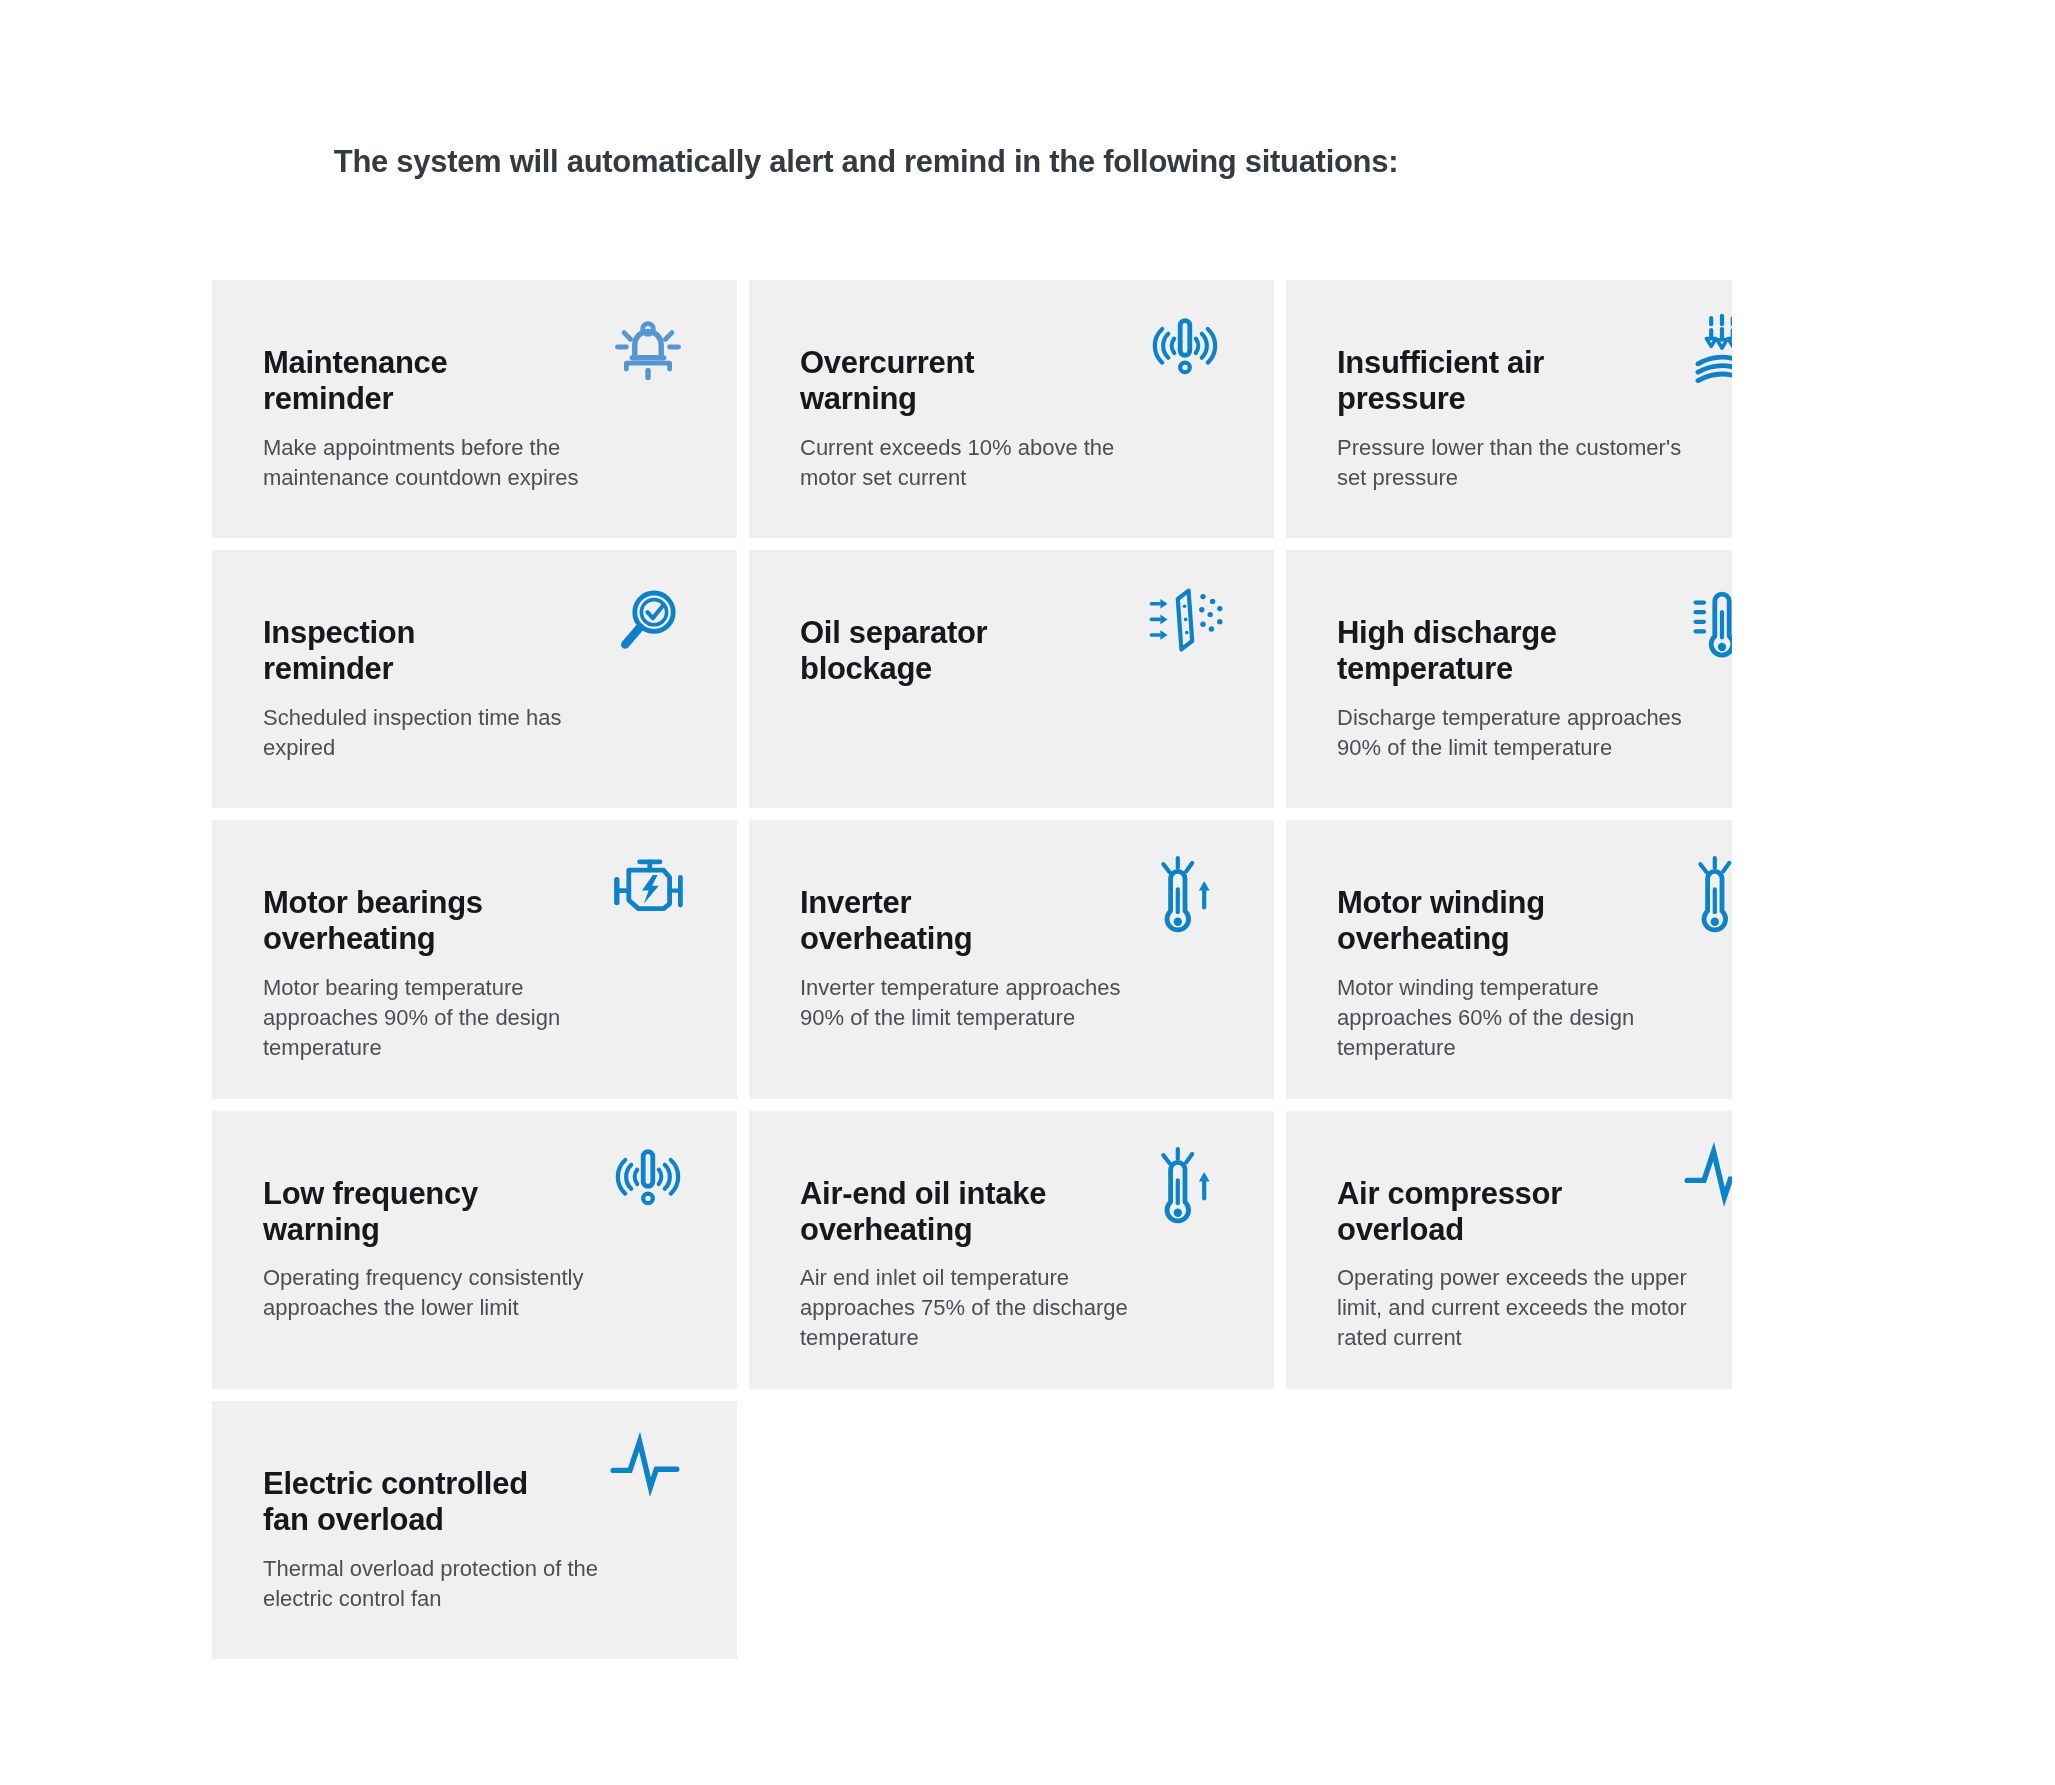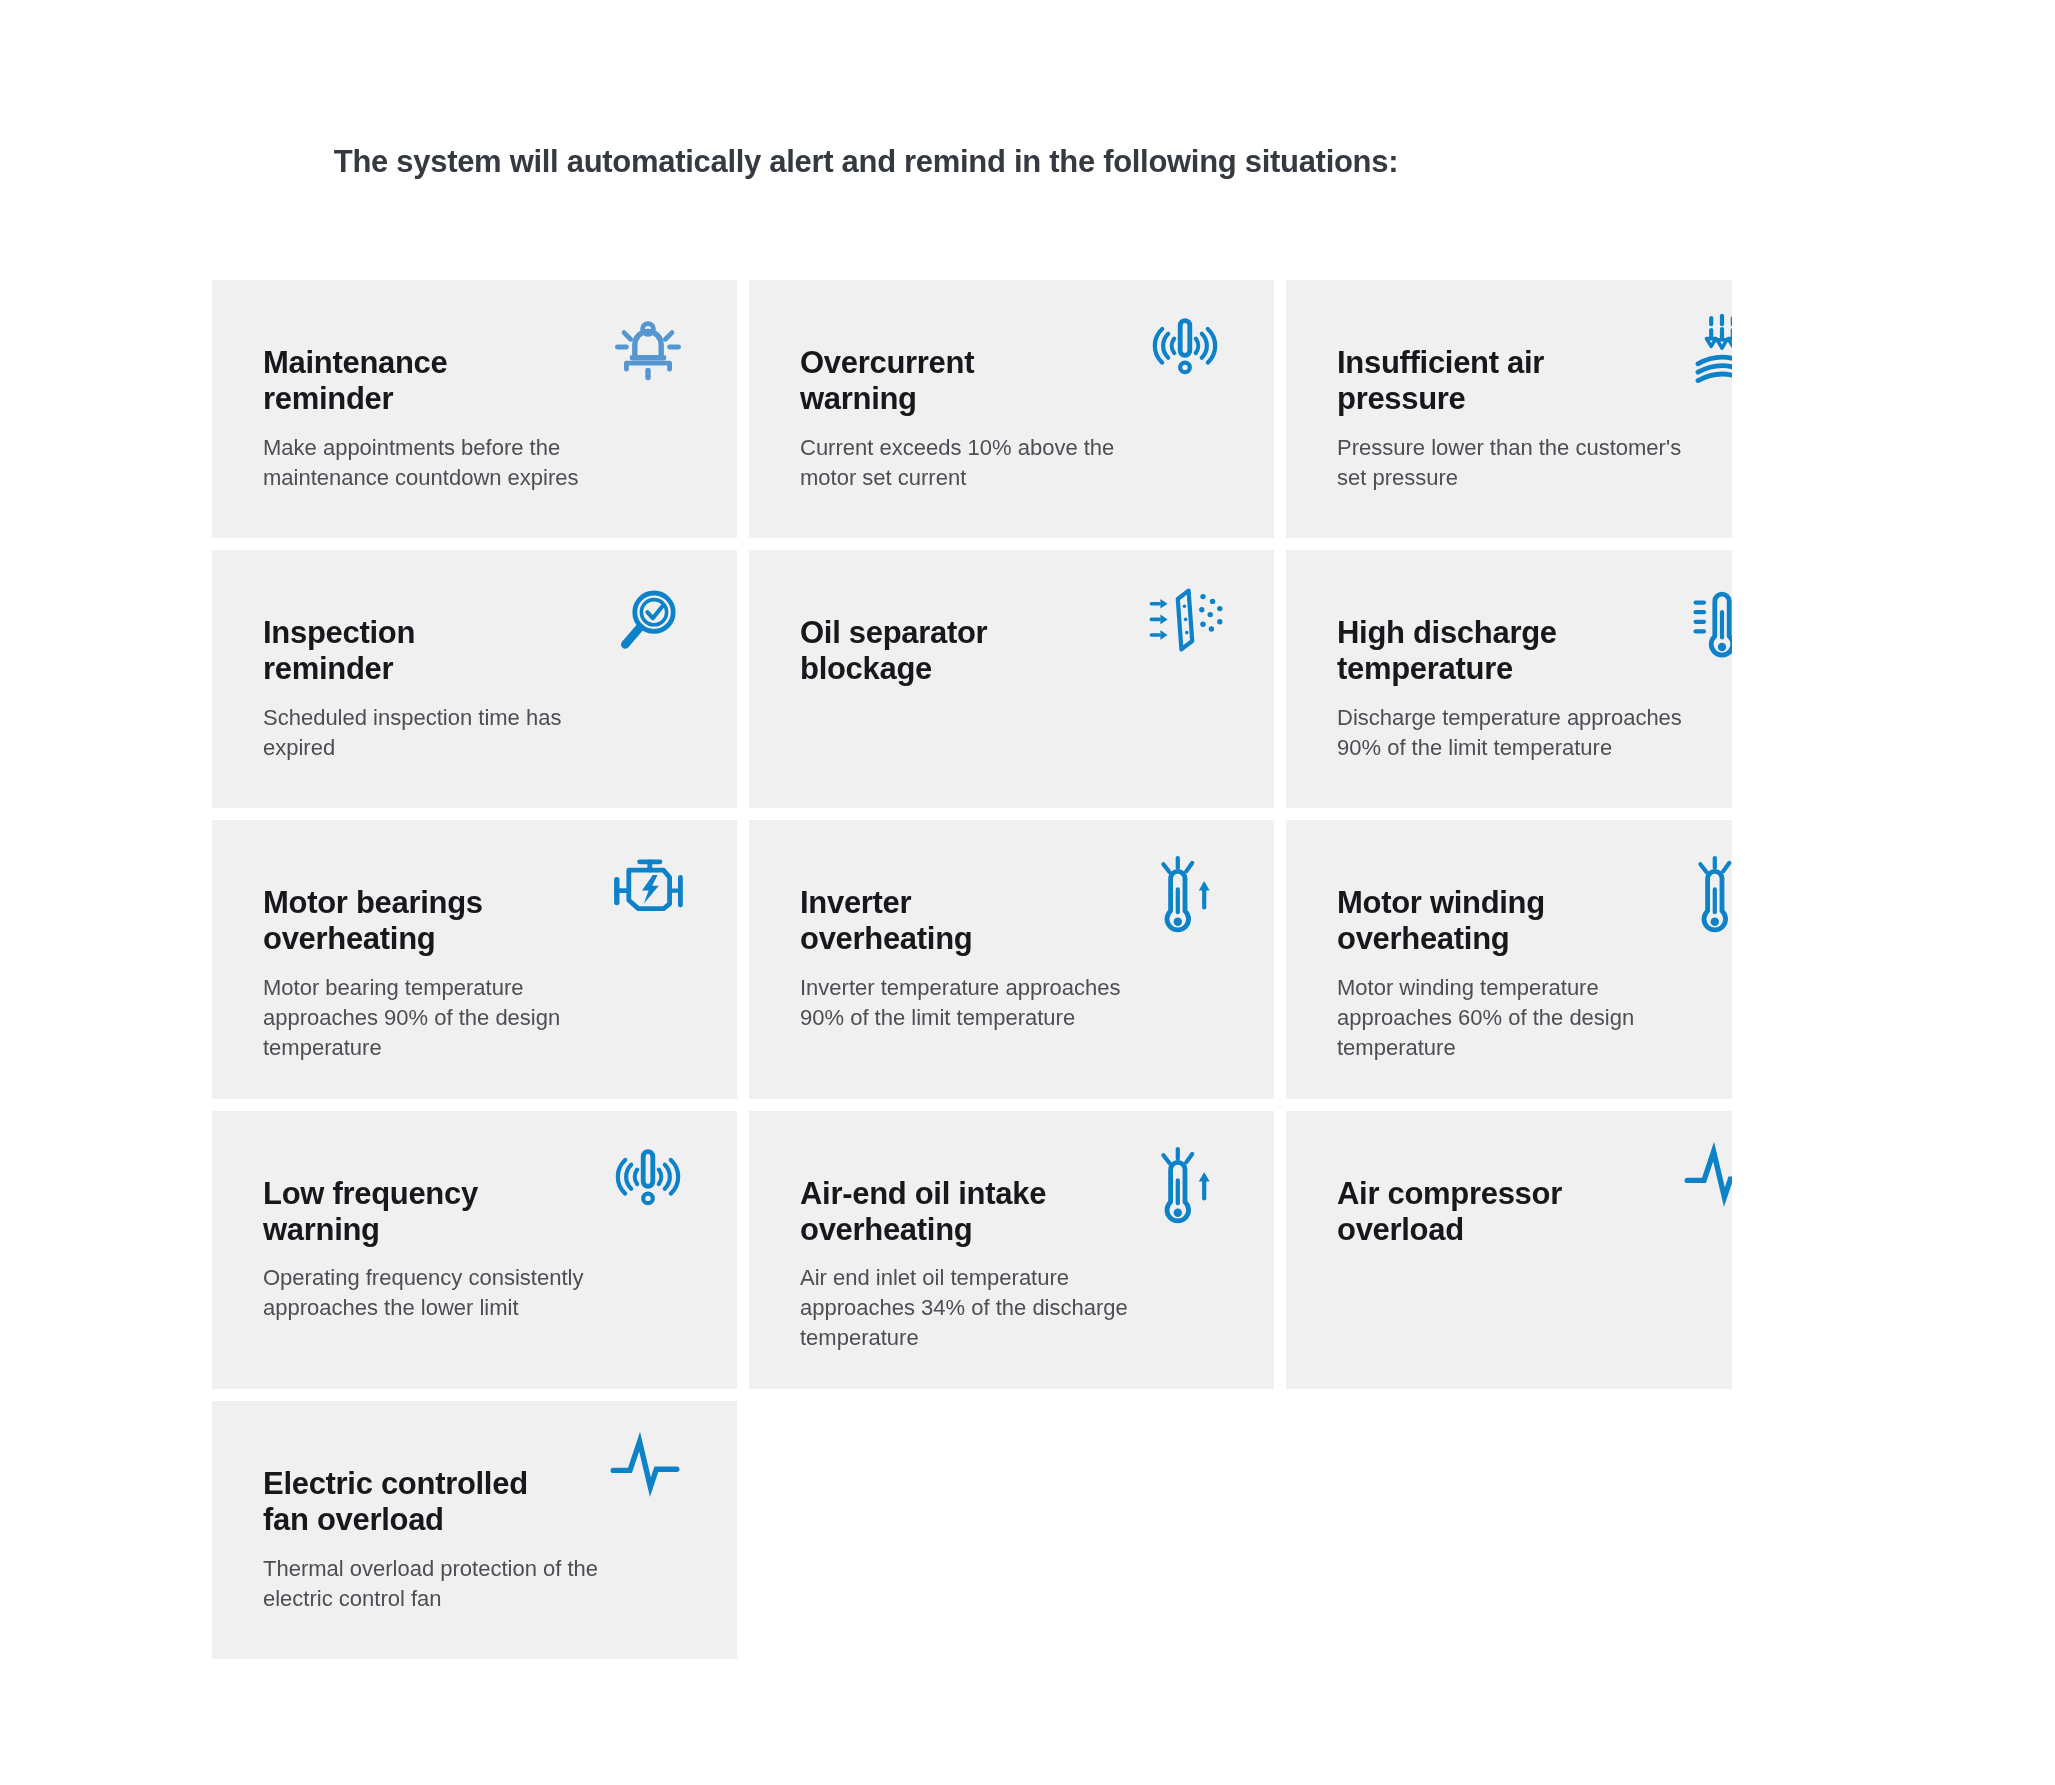--- a/index.html
+++ b/index.html
@@ -340,32 +340,35 @@
 
   <section class="card">
     <span class="card-icon" style="color: rgb(13, 130, 201);">
       <svg viewBox="0 0 140 150" width="84" height="90">
             <use href="#sym-thermo-rays"></use>
           </svg>
     </span>
     <h3 class="card-title">Air-end oil intake
 overheating</h3>
     <p class="card-desc">Air end inlet oil temperature
-approaches 34% of the discharge
+approaches 75% of the discharge
 temperature</p>
   </section>
 
   <section class="card">
     <span class="card-icon" style="color: rgb(13, 130, 201);">
       <svg viewBox="0 0 140 150" width="84" height="90">
             <use href="#sym-pulse"></use>
           </svg>
     </span>
     <h3 class="card-title">Air compressor
 overload</h3>
+    <p class="card-desc">Operating power exceeds the upper
+limit, and current exceeds the motor
+rated current</p>
   </section>
 
   <section class="card">
     <span class="card-icon" style="color: rgb(13, 130, 201);">
       <svg viewBox="0 0 140 150" width="84" height="90">
             <use href="#sym-pulse"></use>
           </svg>
     </span>
     <h3 class="card-title">Electric controlled
 fan overload</h3>

